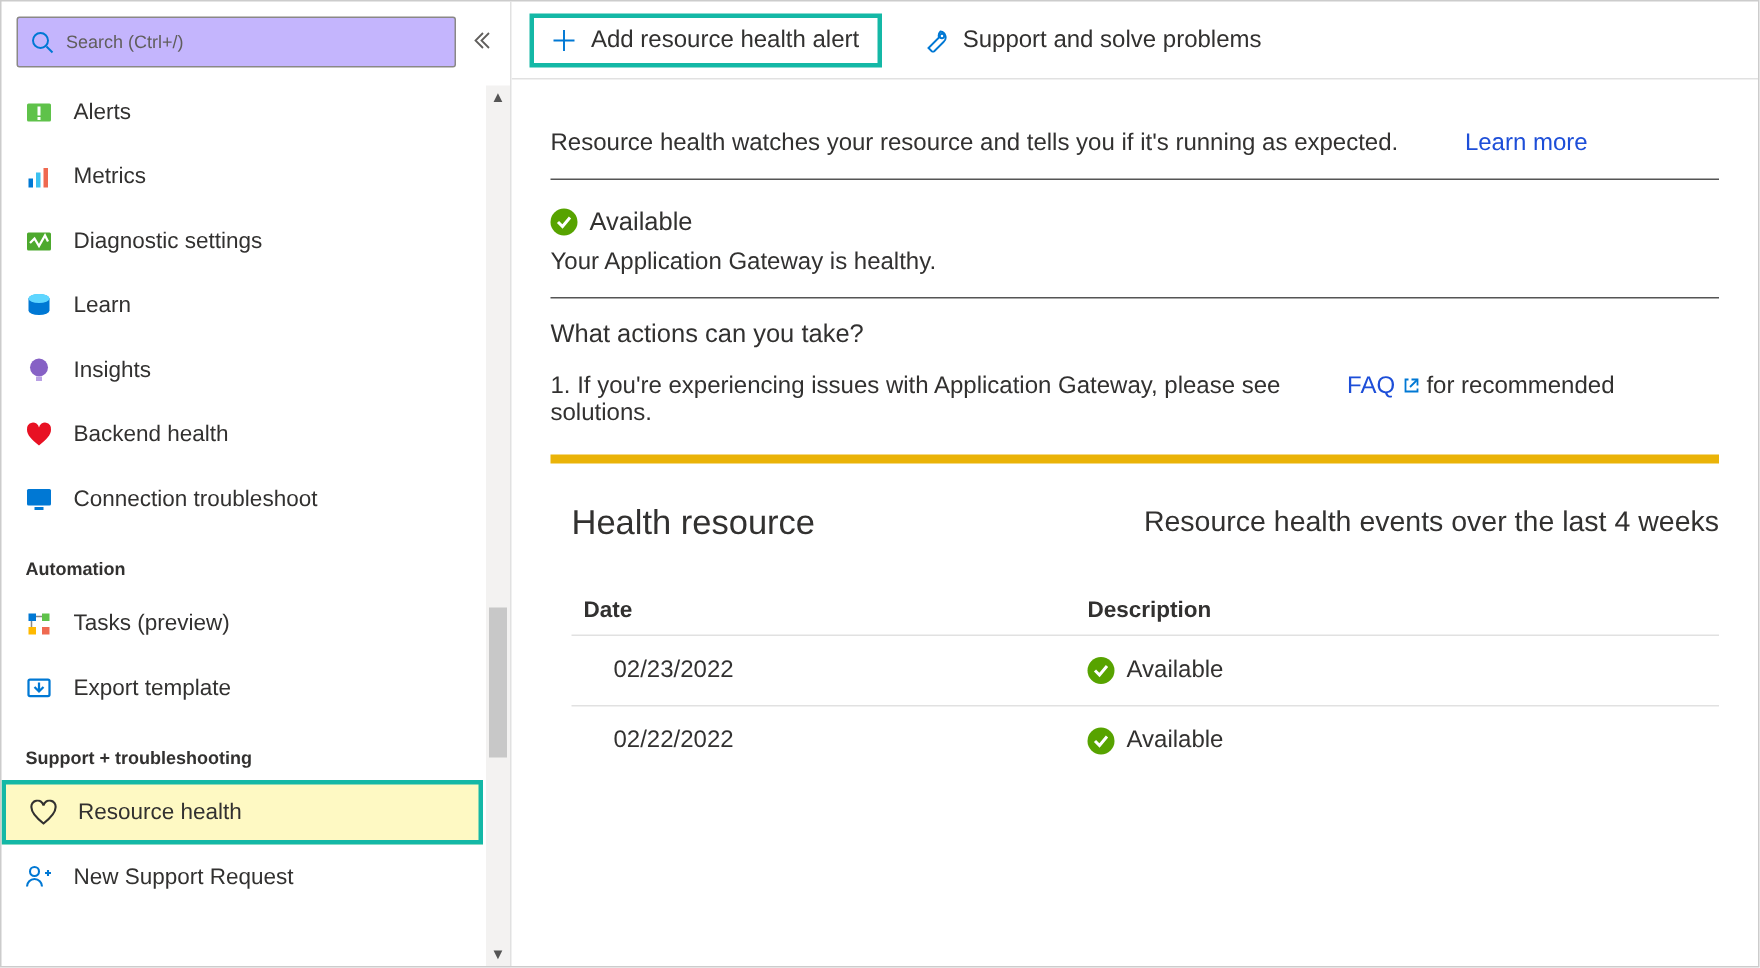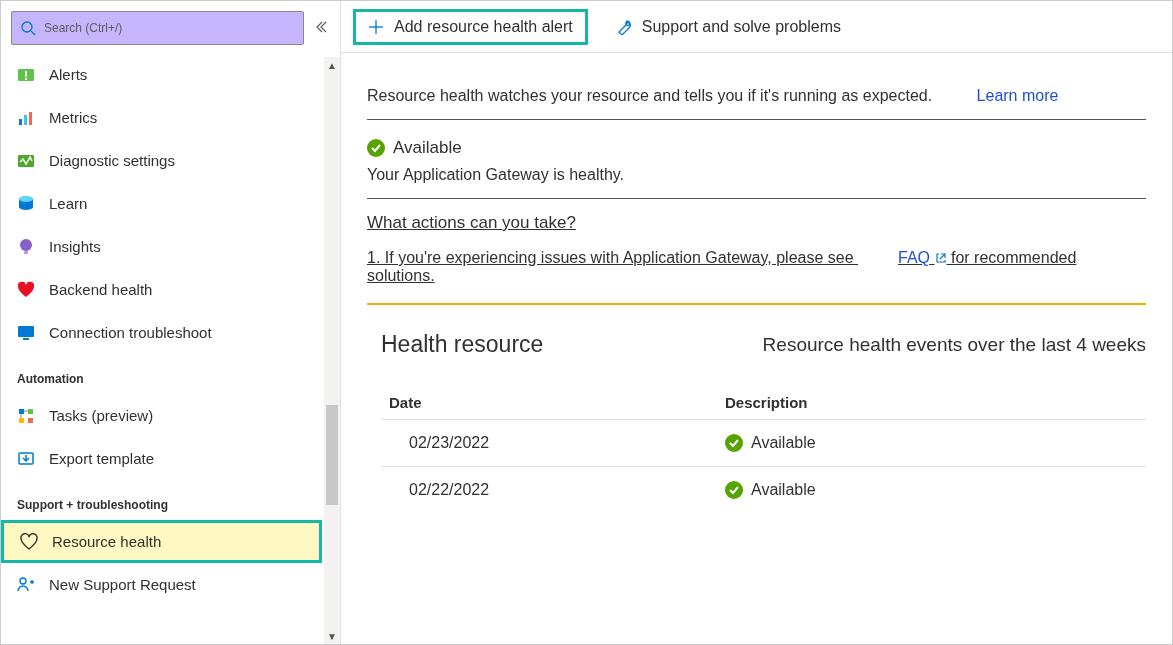--- a/index.html
+++ b/index.html
@@ -86,21 +86,21 @@
   .toolbar-btn.highlight-red { padding: 6px 12px; }
   .content {
     flex: 1;
     padding: 16px 26px;
     overflow: hidden;
     font-size: 16px;
   }
   .intro { padding: 18px 0 14px 0; border-bottom: 1px solid #555; }
   .avail-section { padding: 18px 0 14px 0; border-bottom: 1px solid #555; }
   .avail-row { display: flex; align-items: center; gap: 8px; font-size: 17px; margin-bottom: 8px; }
-  .actions-section { padding: 14px 0 18px 0; border-bottom: 2px solid #eab308; text-decoration: underline; }
+  .actions-section { padding: 14px 0 18px 0; border-bottom: 6px solid #eab308; }
   .actions-section .q { margin-bottom: 16px; font-size: 17px; }
   .link { color: #1d4ed8; text-decoration: none; cursor: pointer; padding-left: 40px; }
   .history { padding: 26px 0 0 14px; }
   .history-head { display: flex; justify-content: space-between; align-items: center; margin-bottom: 28px; }
   .history-head h2 { font-size: 23px; font-weight: 400; }
   .history-head span { font-size: 19px; }
   .history-table .hdr { display: flex; font-weight: 600; padding: 8px 4px; font-size: 15px; }
   .history-table .row { display: flex; padding: 14px 4px; border-top: 1px solid #e1e1e1; align-items: center; }
   .col-date { flex: 0 0 340px; padding-left: 24px; }
   .col-desc { flex: 1; display: flex; align-items: center; gap: 8px; }

